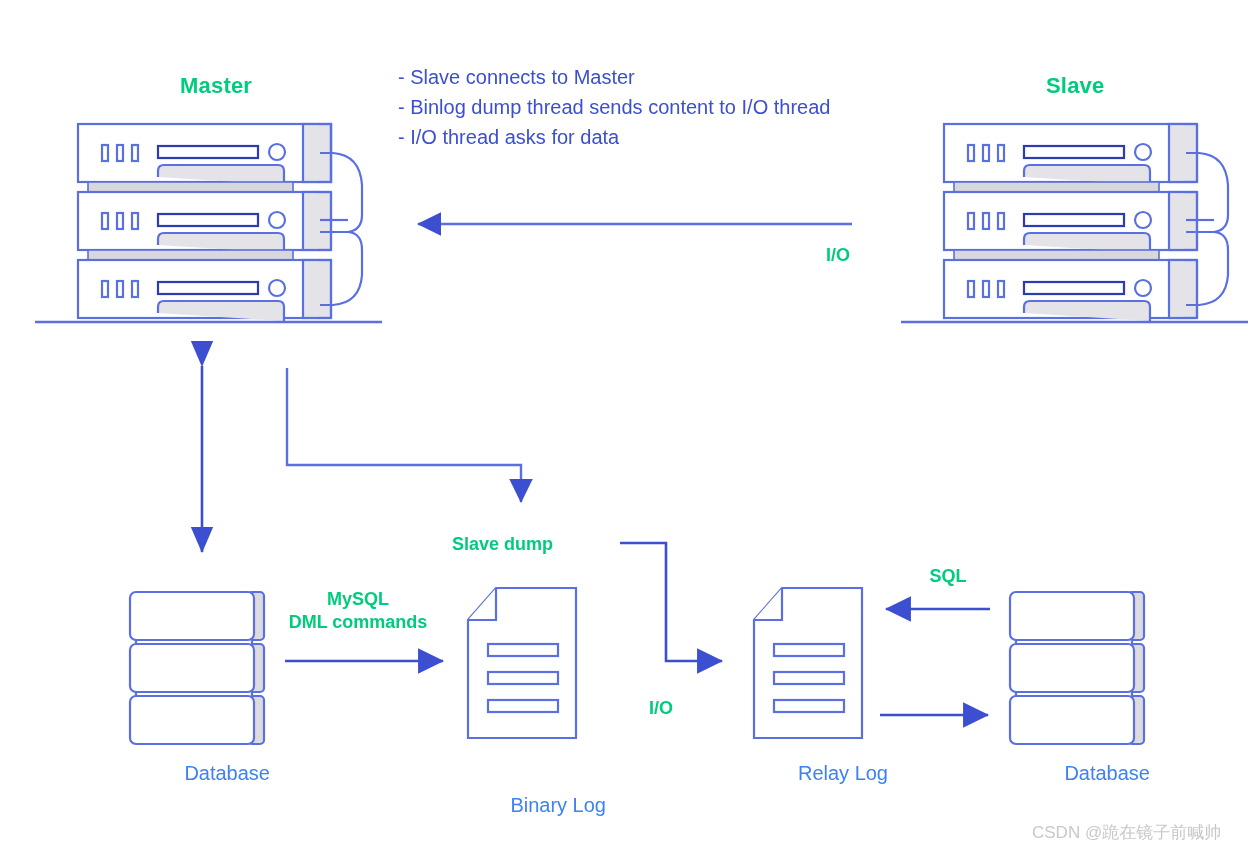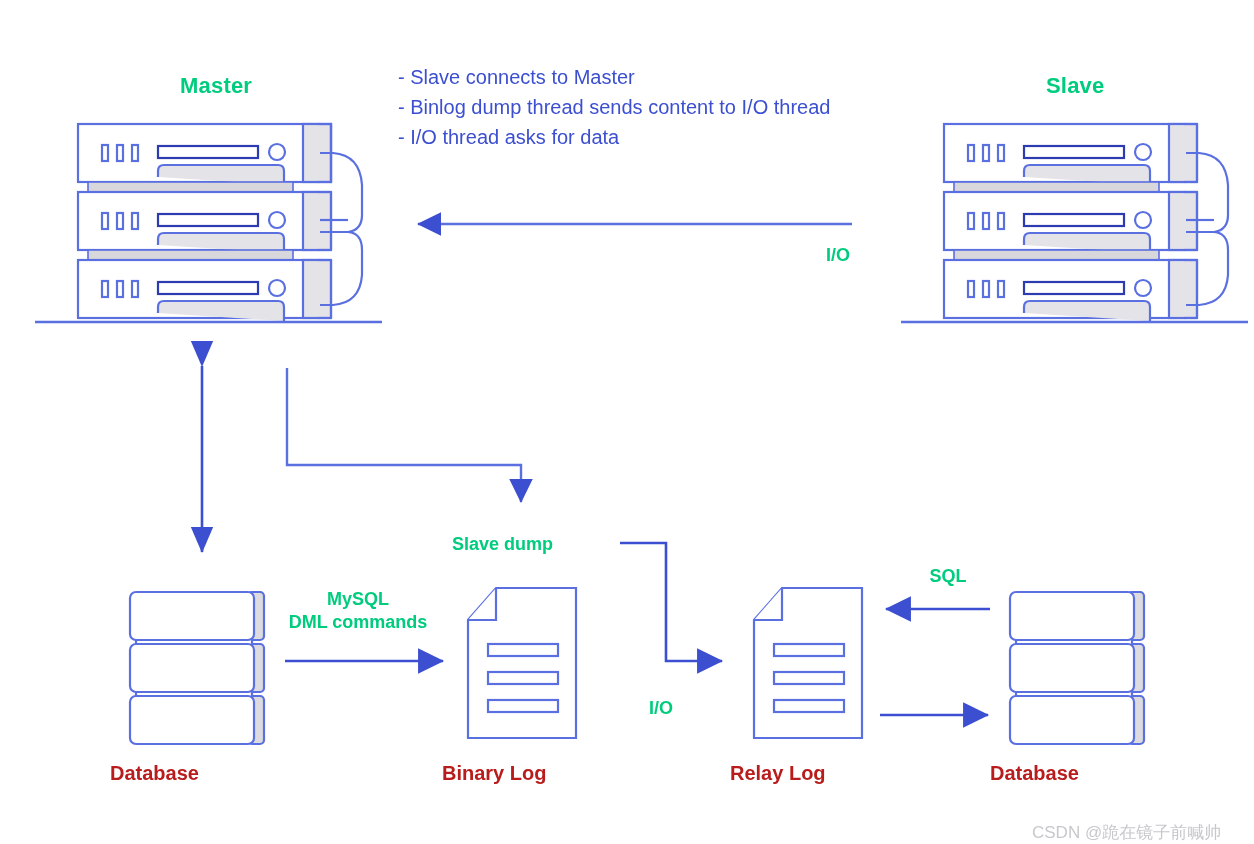--- a/index.html
+++ b/index.html
@@ -24,24 +24,24 @@
 
   .title-label {
     font-size: 22px;
     font-weight: bold;
     color: #00cc7e;
     letter-spacing: 0.2px;
     white-space: nowrap;
   }
   .node-label {
     font-size: 20px;
-    font-weight: bold;
-    color: #b91c1c;
-    white-space: nowrap;
-    text-align: left;
+    font-weight: normal;
+    color: #3b82f6;
+    white-space: nowrap;
+    text-align: right;
   }
   .flow-label {
     font-size: 18px;
     font-weight: bold;
     color: #00cc7e;
     white-space: nowrap;
     text-align: center;
     line-height: 23px;
   }
   .legend {
@@ -242,21 +242,21 @@
     <svg width="124" height="160" viewBox="0 0 124 160">
       <g stroke="#5a6fe0" stroke-width="2.2" fill="#ffffff">
         <path d="M34 2 L114 2 L114 152 L6 152 L6 34 Z"></path>
         <path d="M34 2 L34 34 L6 34" fill="#ffffff"></path>
         <rect x="26" y="58" width="70" height="12"></rect>
         <rect x="26" y="86" width="70" height="12"></rect>
         <rect x="26" y="114" width="70" height="12"></rect>
       </g>
     </svg>
   </div>
-  <div class="abs node-label" style="left:442px; top:762px; width:164px;">Binary Log</div>
+  <div class="abs node-label" style="left:442px; top:794px; width:164px;">Binary Log</div>
 
   <div class="abs" style="left:748px; top:586px;">
     <svg width="124" height="160" viewBox="0 0 124 160">
       <g stroke="#5a6fe0" stroke-width="2.2" fill="#ffffff">
         <path d="M34 2 L114 2 L114 152 L6 152 L6 34 Z"></path>
         <path d="M34 2 L34 34 L6 34" fill="#ffffff"></path>
         <rect x="26" y="58" width="70" height="12"></rect>
         <rect x="26" y="86" width="70" height="12"></rect>
         <rect x="26" y="114" width="70" height="12"></rect>
       </g>

